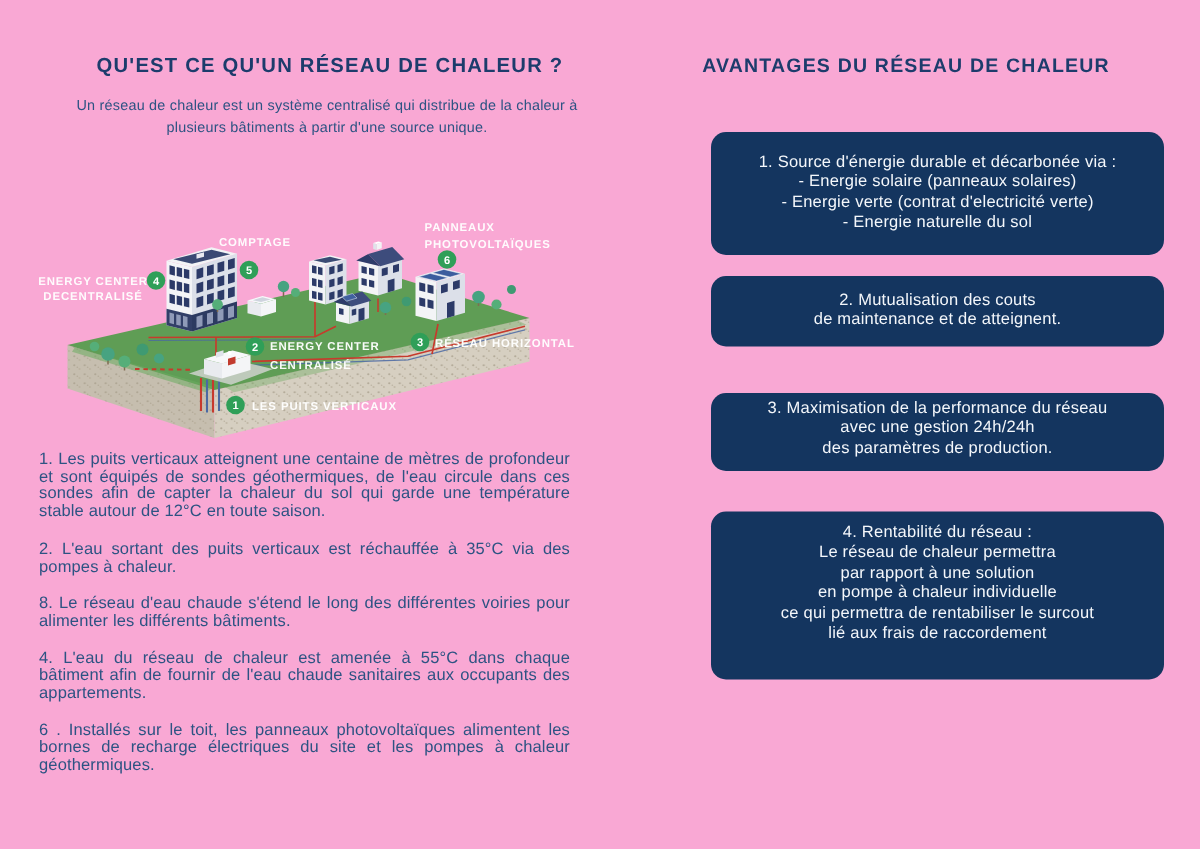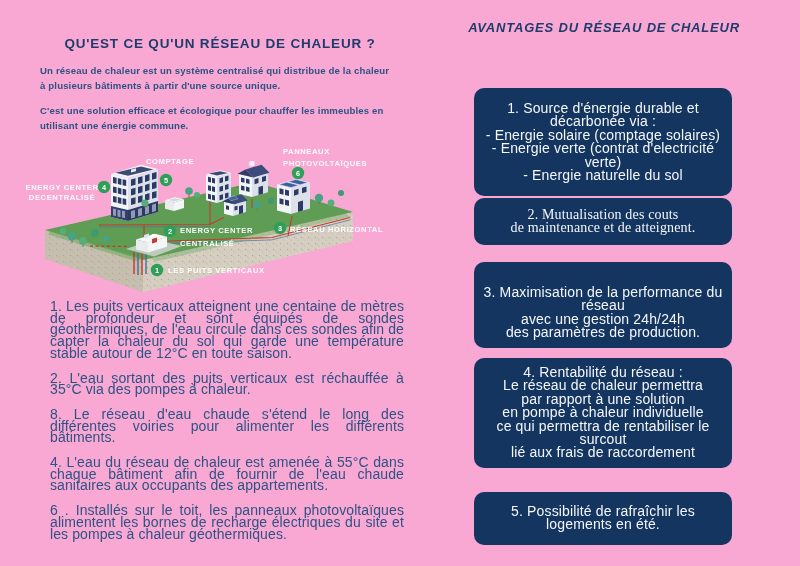--- a/index.html
+++ b/index.html
@@ -9,64 +9,62 @@
     font-family:"Liberation Sans", sans-serif;
     -webkit-font-smoothing:antialiased;
   }
   
   .l-title{
     position:absolute;top:36px;left:10px;width:420px;
     text-align:center;font-size:13.5px;font-weight:600;letter-spacing:.8px;
     color:#1d3c6c;
   }
   .l-intro{
-    position:absolute;left:40px;width:356px;
-    font-size:9.6px;line-height:14.5px;color:#2d5383;font-weight:700;letter-spacing:.15px;
+    position:absolute;left:40px;width:356px;text-align:center;
+    font-size:9.6px;line-height:14.5px;color:#2d5383;font-weight:400;letter-spacing:.15px;
   }
   .l-intro1{top:64px;}
   .l-intro2{top:104px;}
   .illus{position:absolute;top:146px;left:20px;width:400px;height:164px;}
   .l-list{
-    position:absolute;top:301px;left:50px;width:354px;
-    font-size:14px;line-height:11.7px;color:#2d5383;font-weight:500;
+    position:absolute;top:301px;left:26px;width:354px;
+    font-size:11px;line-height:11.7px;color:#2d5383;font-weight:500;
     text-align:justify;letter-spacing:.1px;
   }
   .l-list .item{margin:0 0 13px 0;}
   
   .r-title{
-    position:absolute;top:20px;left:444px;width:320px;
+    position:absolute;top:36px;left:444px;width:320px;
     text-align:center;font-size:13px;font-weight:600;letter-spacing:.8px;
     color:#1d3c6c;
-    font-style:italic;
   }
   .r-box{
-    position:absolute;left:474px;width:258px;box-sizing:border-box;
+    position:absolute;left:474px;width:302px;box-sizing:border-box;
     background:#14355f;border-radius:10px;
     color:#f4f7fb;text-align:center;
-    font-size:14px;line-height:13.4px;font-weight:500;letter-spacing:.15px;
+    font-size:11px;line-height:13.4px;font-weight:500;letter-spacing:.15px;
     padding:10px 8px;
   }
   .r-box .bl{display:block;}
   .box-1{top:88px;padding-top:14px;padding-bottom:14px;}
-  .box-2{top:198px;font-family:Liberation Serif, serif;}
-  .box-3{top:262px;padding-top:24px;padding-bottom:8px;}
-  .box-4{top:358px;padding-top:8px;padding-bottom:8px;}
+  .box-2{top:184px;}
+  .box-3{top:262px;padding-top:4px;padding-bottom:8px;}
+  .box-4{top:341px;padding-top:8px;padding-bottom:24px;}
   .box-5{top:492px;padding-top:13px;padding-bottom:13px;}
   
   .dlabel{fill:#ffffff;font-size:7.6px;font-weight:600;letter-spacing:.6px;opacity:.96;}
   .bnum{fill:#ffffff;font-size:7.4px;font-weight:700;text-anchor:middle;}
 </style>
 </head>
 <body>
 
 <div class="page">
 
   <div class="l-title">QU'EST CE QU'UN RÉSEAU DE CHALEUR ?</div>
   <div class="l-intro l-intro1">Un réseau de chaleur est un système centralisé qui distribue de la chaleur à plusieurs bâtiments à partir d'une source unique.</div>
-  <div class="l-intro l-intro2">C'est une solution efficace et écologique pour chauffer les immeubles en utilisant une énergie commune.</div>
 
   <svg class="illus" viewBox="0 0 400 164" xmlns="http://www.w3.org/2000/svg">
     <defs>
       <pattern id="speck" width="7" height="6" patternUnits="userSpaceOnUse">
         <circle cx="1.5" cy="1.5" r=".7" fill="#a89f8c" opacity=".8"></circle>
         <circle cx="5" cy="4" r=".6" fill="#b5ab97" opacity=".8"></circle>
         <circle cx="3.5" cy="2.8" r=".45" fill="#9c937f" opacity=".6"></circle>
       </pattern>
     </defs>
 
@@ -308,38 +306,35 @@
     <div class="item">2.  L'eau sortant des puits verticaux  est réchauffée à 35°C via des pompes à chaleur.</div>
     <div class="item">8.  Le réseau d'eau chaude s'étend le long des différentes voiries pour alimenter les différents bâtiments.</div>
     <div class="item">4. L'eau du réseau de chaleur est amenée à 55°C dans chaque bâtiment afin de fournir de l'eau chaude sanitaires aux occupants des appartements.</div>
     <div class="item">6 . Installés sur le toit, les panneaux photovoltaïques alimentent les bornes de recharge électriques du site et les pompes à chaleur géothermiques.</div>
   </div>
 
   <div class="r-title">AVANTAGES DU RÉSEAU DE CHALEUR</div>
 
   <div class="r-box box-1">
     <span class="bl">1. Source d'énergie durable et décarbonée via :</span>
-    <span class="bl">- Energie solaire (comptage solaires)</span>
+    <span class="bl">- Energie solaire (panneaux solaires)</span>
     <span class="bl">- Energie verte (contrat d'electricité verte)</span>
     <span class="bl">- Energie naturelle du sol</span>
   </div>
   <div class="r-box box-2">
     <span class="bl">2. Mutualisation des couts</span>
     <span class="bl">de maintenance et de atteignent.</span>
   </div>
   <div class="r-box box-3">
     <span class="bl">3. Maximisation de la performance du réseau</span>
     <span class="bl">avec une gestion 24h/24h</span>
     <span class="bl">des paramètres de production.</span>
   </div>
   <div class="r-box box-4">
     <span class="bl">4. Rentabilité du réseau :</span>
     <span class="bl">Le réseau de chaleur permettra</span>
     <span class="bl">par rapport à une solution</span>
     <span class="bl">en pompe à chaleur individuelle</span>
     <span class="bl">ce qui permettra de rentabiliser le surcout</span>
     <span class="bl">lié aux frais de raccordement</span>
   </div>
-  <div class="r-box box-5">
-    <span class="bl">5. Possibilité de rafraîchir les logements en été.</span>
-  </div>
 
 </div>
 
 </body></html>

